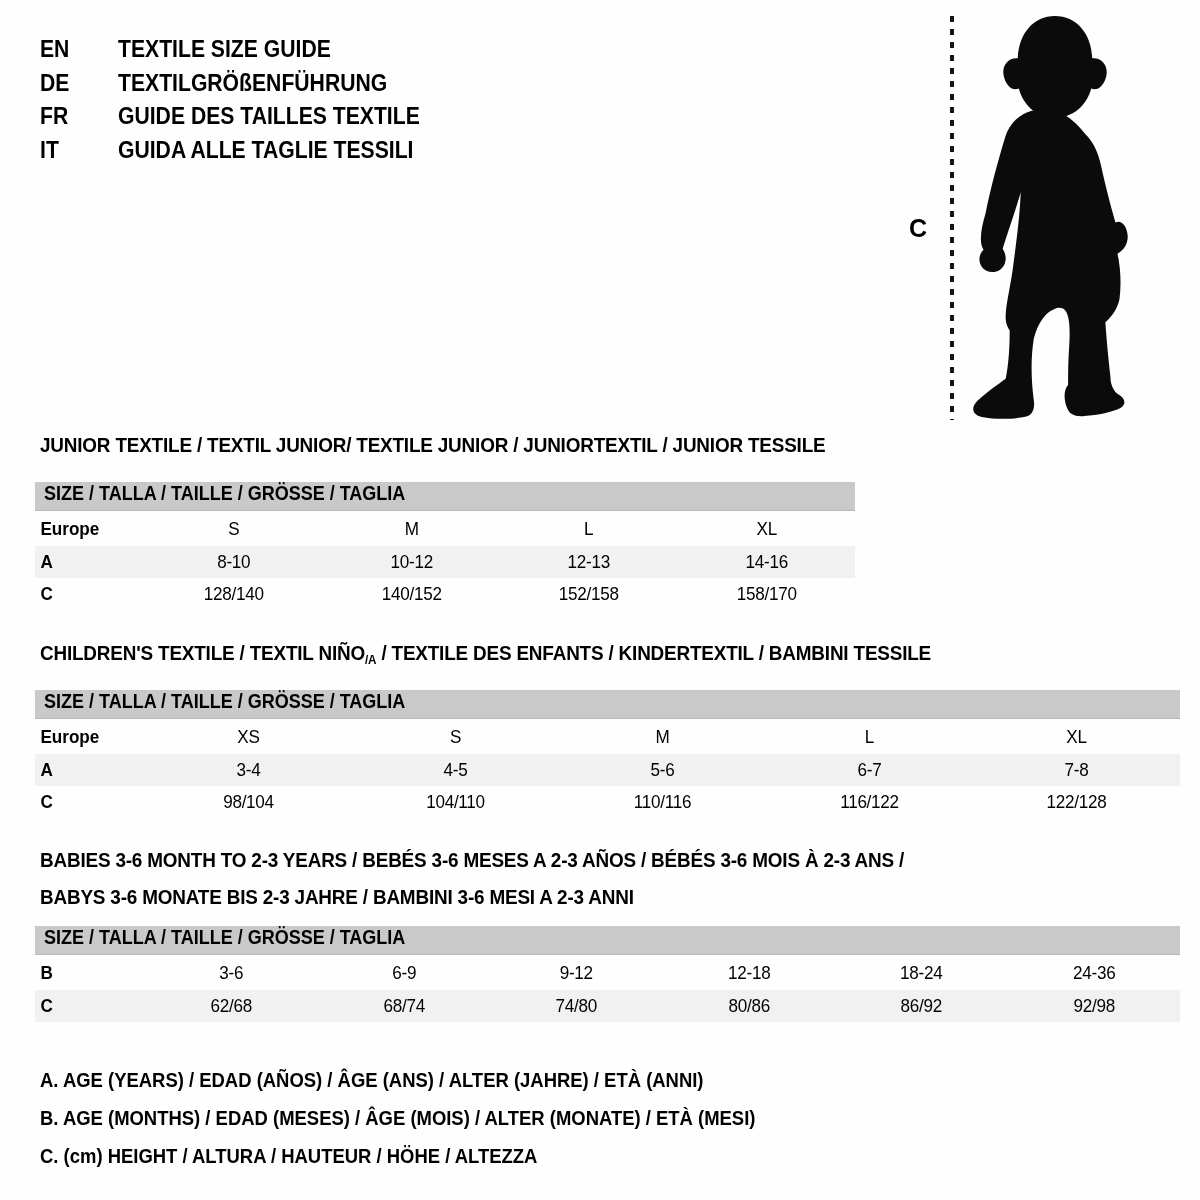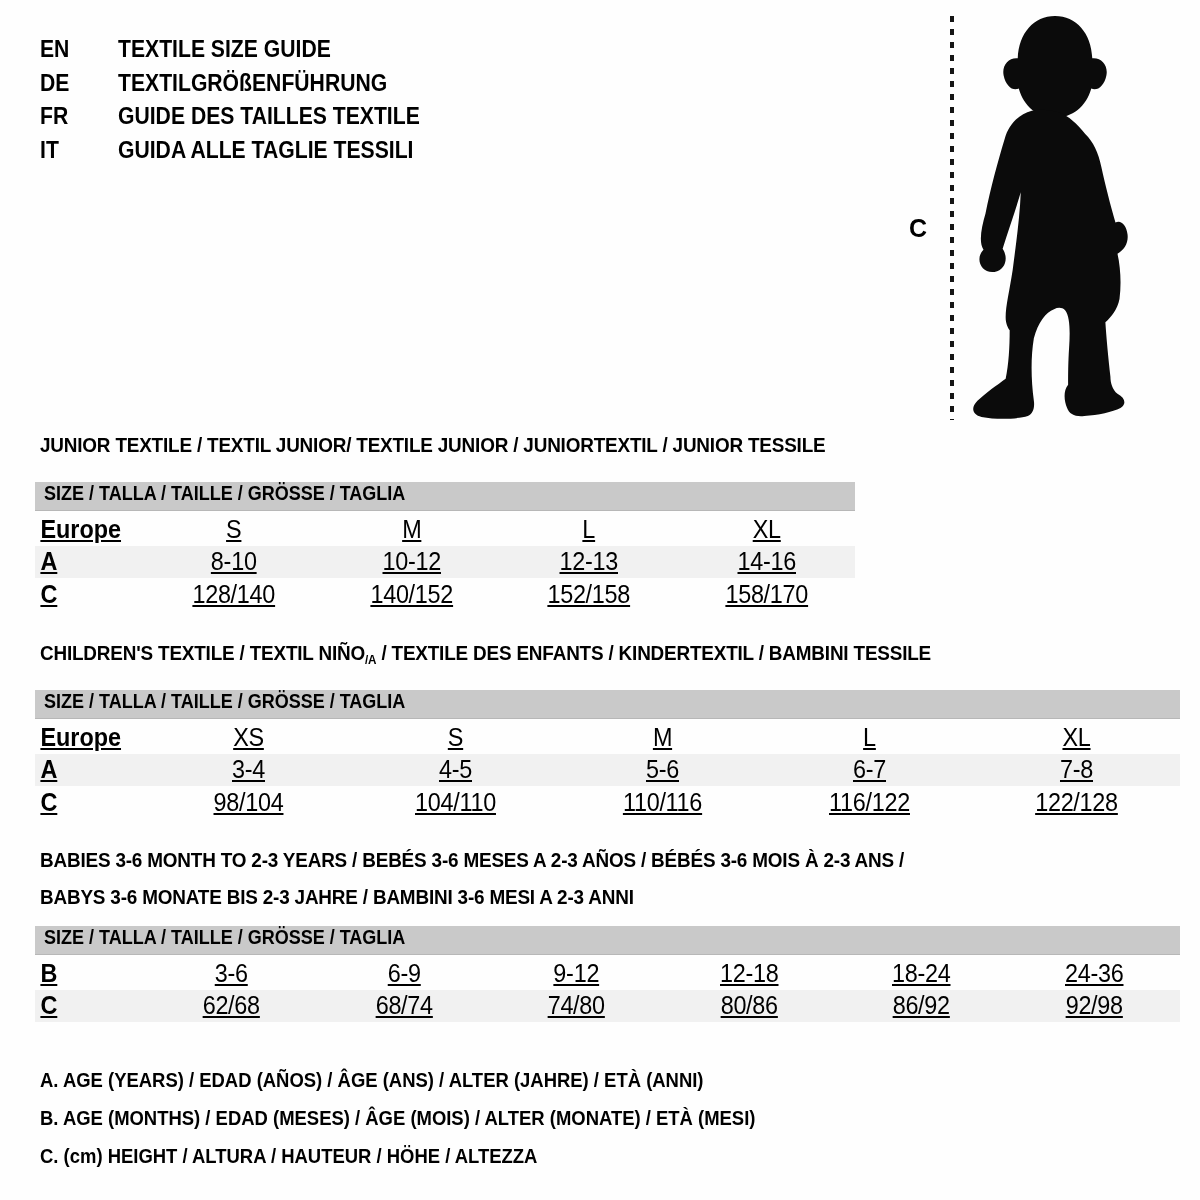--- a/index.html
+++ b/index.html
@@ -18,21 +18,21 @@
   .c-label{position:absolute;left:4px;top:200px;font-size:25px;font-weight:700;}
   .figure svg{position:absolute;left:58px;top:0;}
   
   .sec-title{position:absolute;left:40px;margin:0;font-size:21px;font-weight:700;white-space:nowrap;
     transform:scaleX(0.9);transform-origin:0 50%;letter-spacing:-0.2px;}
   .sub{font-size:0.62em;vertical-align:-0.28em;}
   
   .stable{position:absolute;left:35px;}
   .size-bar{height:29px;display:flex;align-items:flex-start;padding-left:9px;border-bottom:1px solid #b7b7b7;box-sizing:border-box;margin-bottom:2px;}
   .size-bar span{font-size:20px;font-weight:700;white-space:nowrap;transform:scaleX(0.9);transform-origin:0 50%;}
-  .trow{display:grid;height:32.5px;align-items:center;font-size:26px;text-decoration:underline;}
+  .trow{display:grid;height:32.5px;align-items:center;font-size:19px;}
   .rlabel{font-weight:700;padding-left:6px;transform:scaleX(0.9);transform-origin:0 50%;white-space:nowrap;}
   .cell{text-align:center;font-weight:400;transform:scaleX(0.9);white-space:nowrap;letter-spacing:-0.3px;}
   
   .legend-line{position:absolute;left:40px;font-size:20.5px;font-weight:700;white-space:nowrap;
     transform:scaleX(0.9);transform-origin:0 50%;}
 </style>
 </head>
 <body>
 
 <div class="page">

